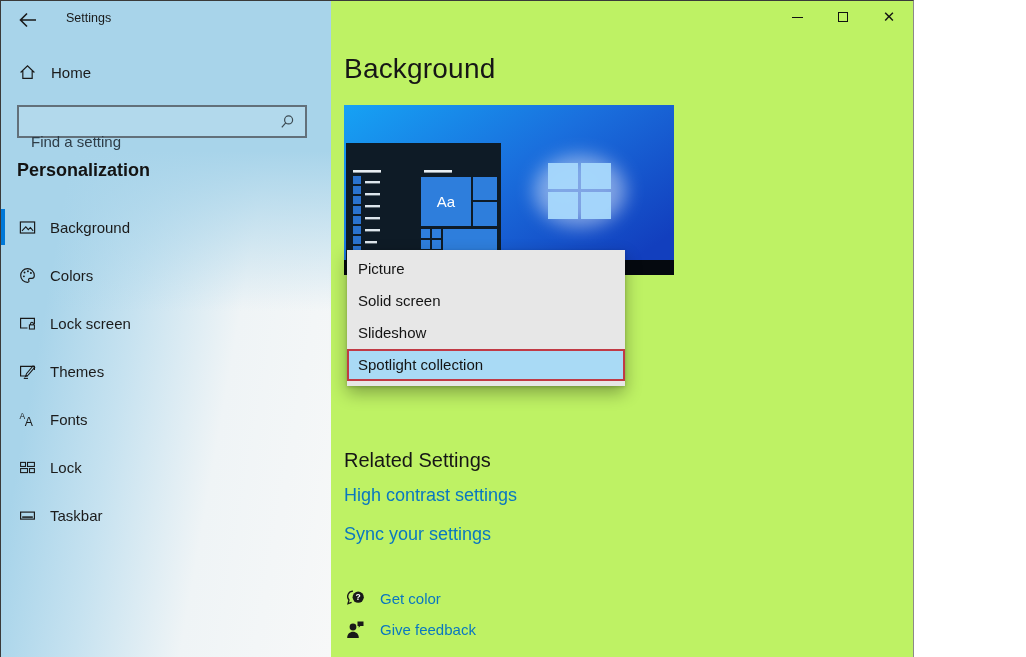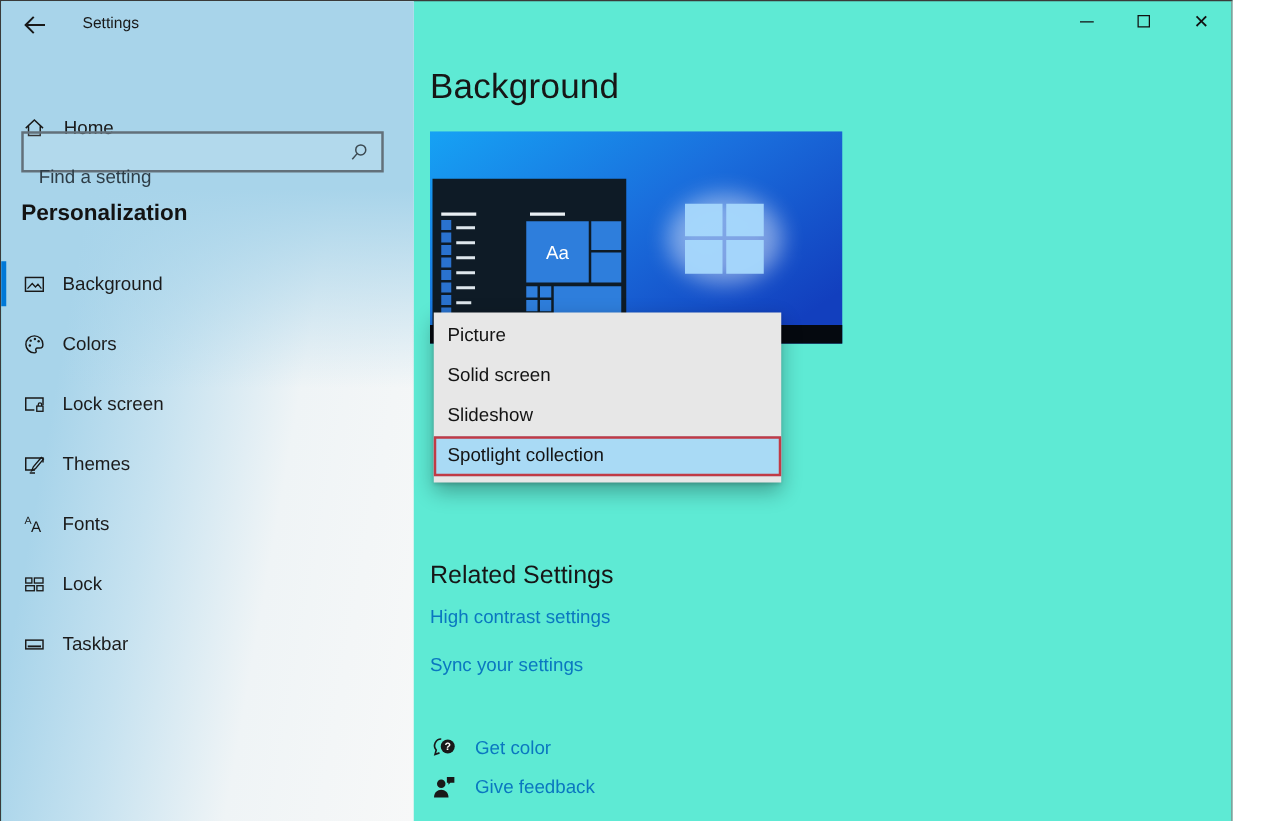--- a/index.html
+++ b/index.html
@@ -2,34 +2,34 @@
 <html style="--accent: #0078d7;"><head>
 <meta charset="utf-8">
 <style>
   * { margin:0; padding:0; box-sizing:border-box; }
   html,body { width:1026px; height:657px; overflow:hidden; }
   body {
     font-family:"Liberation Sans","DejaVu Sans",sans-serif;
     color:#1b1b1b; background:#ffffff;
   }
   .window {
-    position:relative; width:986px; height:657px; background:#5eead4;
+    position:relative; width:914px; height:657px; background:#bef264;
     border-top:1px solid #3a3a3a; border-left:1px solid #3a3a3a; border-right:1px solid #8a8a8a;
   }
 
   
   .sidebar {
     position:absolute; left:0; top:0; width:330px; height:657px;
     background:
       linear-gradient(to bottom, #a8d4ea 0px, #a8d4ea 150px, rgba(168,212,234,0) 310px),
       linear-gradient(100deg, #a8d4ea 22%, #c6e2f0 42%, #eff4f6 66%, #f7f8f8 100%);
   }
   .back-btn { position:absolute; left:16px; top:8px; width:22px; height:22px; cursor:pointer; color:#191919; }
   .app-title { position:absolute; left:65px; top:10px; font-size:12.5px; color:#191919; }
-  .home-row { position:absolute; left:18px; top:63px; display:flex; align-items:flex-end; gap:15px; font-size:15px; cursor:pointer;margin-top:30px; }
+  .home-row { position:absolute; left:18px; top:63px; display:flex; align-items:flex-end; gap:15px; font-size:15px; cursor:pointer; }
   .search-box {
     position:absolute; left:16px; top:104px; width:290px; height:33px;
     border:2px solid #62707a; background:rgba(255,255,255,0.12);
     display:flex; align-items:center;
   }
   .search-box input {
     flex:1; border:none; outline:none; background:transparent;
     font-family:inherit; font-size:15px; color:#23313a; padding:0 8px 0 12px;margin-top:39px;
   }
   .search-box input::placeholder { color:#2e3d47; opacity:1; }
@@ -62,21 +62,21 @@
     position:absolute; left:346px; top:249px; width:278px; z-index:3;
     background:#e7e7e7; padding:3px 0 5px 0;
     box-shadow:0 7px 16px rgba(0,0,0,0.32), 0 1px 3px rgba(0,0,0,0.18);
   }
   .dd-item { height:32px; line-height:32px; font-size:15px; padding-left:11px; color:#141414; cursor:pointer; }
   .dd-item.highlighted {
     background:#a9daf5; border:2px solid #c13a45; line-height:28px; padding-left:9px;
   }
 
   .related-heading { position:absolute; left:343px; top:448px; font-size:20px; font-weight:400; color:#161616; }
-  .link { position:absolute; left:343px; font-size:15px; color:#0a77c0; text-decoration:none; cursor:pointer; }
+  .link { position:absolute; left:343px; font-size:18px; color:#0a77c0; text-decoration:none; cursor:pointer; }
   .link-1 { top:484px; }
   .link-2 { top:523px; }
 
   .help-row { position:absolute; left:344px; display:flex; align-items:center; gap:14px; cursor:pointer; }
   .help-row-1 { top:587px; }
   .help-row-2 { top:618px; }
   .help-icon { width:21px; height:21px; color:#191919; }
   .help-label { font-size:15px; color:#0a77c0; }
 </style>
 </head>

